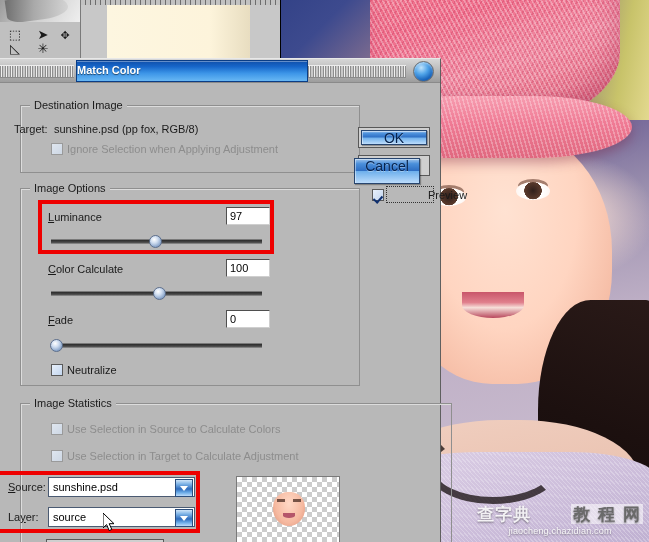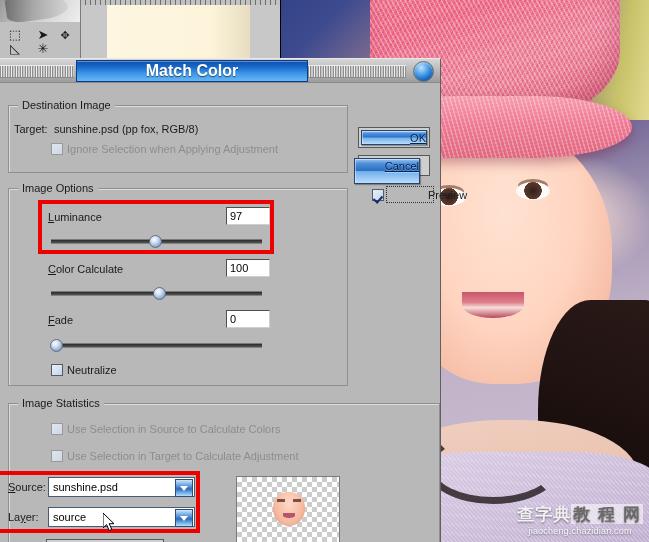--- a/index.html
+++ b/index.html
@@ -114,20 +114,21 @@
     pointer-events: none;
   }
   .wm-cn {
     font-size: 17px; font-weight: bold; letter-spacing: 1px;
     font-family: "DejaVu Sans", sans-serif;
   }
   .wm-cn .boxed {
     background: rgba(255,255,255,0.55);
     color: #6a6a6a;
     padding: 0 2px;
+    margin-left: 40px;
   }
   .wm-url {
     font-size: 9px; letter-spacing: 0.2px;
     color: rgba(255,255,255,0.92);
   }
 
   
   .ps-canvas-win {
     position: absolute; left: 80px; top: 0;
     width: 200px; height: 58px;
@@ -202,23 +203,23 @@
     border-bottom: 1px solid #8a8a8a;
   }
   .grip.left { left: 0; width: 74px; }
   .grip.right { left: 308px; width: 98px; }
   .title-plate {
     position: absolute; left: 76px; top: 1px;
     width: 230px; height: 20px;
     background: linear-gradient(180deg, #0f4faa 0%, #1766c9 28%, #3d96e8 62%, #68b7f3 100%);
     border: 1px solid #0a3d86;
     box-shadow: inset 0 1px 0 rgba(255,255,255,0.35);
-    text-align: center;
+    text-align: left;
     line-height: 19px;
-    font-size: 16px;
+    font-size: 11px;
     font-weight: bold;
     color: #ffffff;
     text-shadow: 0 1px 1px rgba(0,0,0,0.55);
   }
   .orb {
     position: absolute; right: 6px; top: 2px;
     width: 19px; height: 19px;
     border-radius: 50%;
     background: radial-gradient(circle at 38% 30%, #bfe2fb 0%, #4fa3e8 38%, #1560b8 72%, #0b3c80 100%);
     border: 1px solid #6f6f6f;
@@ -227,20 +228,21 @@
 
   .dlg-body { position: relative; padding: 0; }
 
   
   .group {
     position: absolute;
     border: 1px solid #8f8f8f;
     border-top-color: #8f8f8f;
     background: transparent;
     box-shadow: 1px 1px 0 #dcdcdc inset, 0 0 0 0 transparent;
+    margin-left: 12px;
   }
   .group-title {
     position: absolute;
     top: -7px; left: 9px;
     background: #b8b8b8;
     padding: 0 4px;
     font-size: 11px;
     color: #1a1a1a;
   }
 
@@ -301,26 +303,25 @@
     transform: rotate(42deg);
   }
 
   
   .xpbtn {
     position: absolute;
     box-sizing: border-box;
     background: linear-gradient(180deg, #9fc4ec 0%, #4a8fdb 20%, #2f6fc4 48%, #6fb0ec 52%, #bcdcfb 100%);
     border: 1px solid #27456f;
     box-shadow: inset 1px 1px 0 rgba(255,255,255,0.45), 1px 1px 1px rgba(0,0,0,0.3);
-    font-size: 11px;
+    font-size: 14px;
     color: #06234e;
-    text-align: right;
+    text-align: center;
     line-height: 17px;
     text-shadow: 0 1px 0 rgba(255,255,255,0.35);
-    text-decoration: underline;
   }
   .btnframe {
     position: absolute;
     box-sizing: border-box;
     border: 1px solid #585858;
     background: #cfcfcf;
   }
 
   
   .combo {

